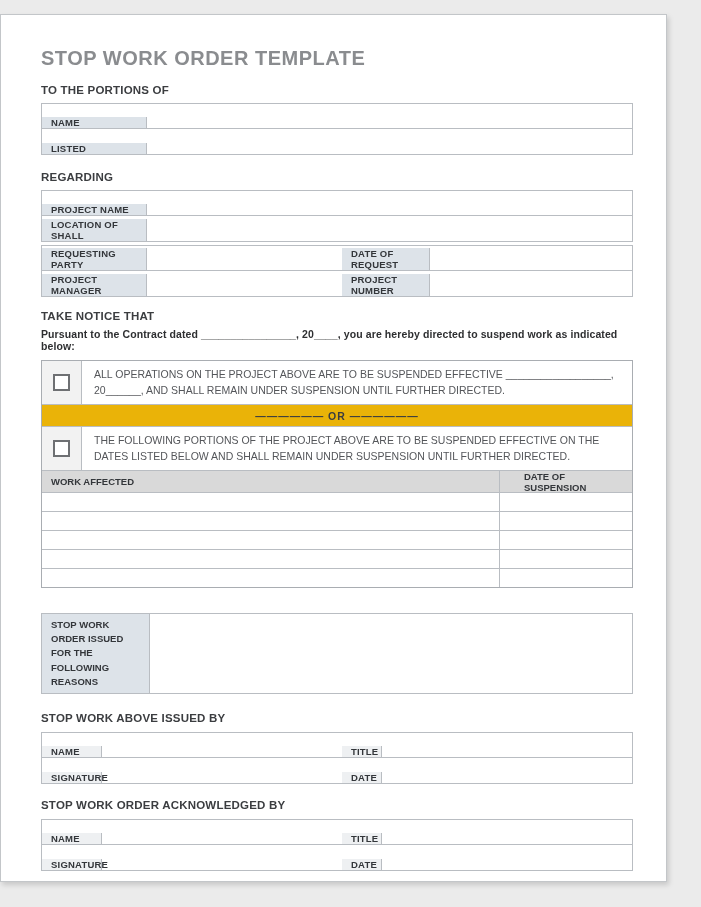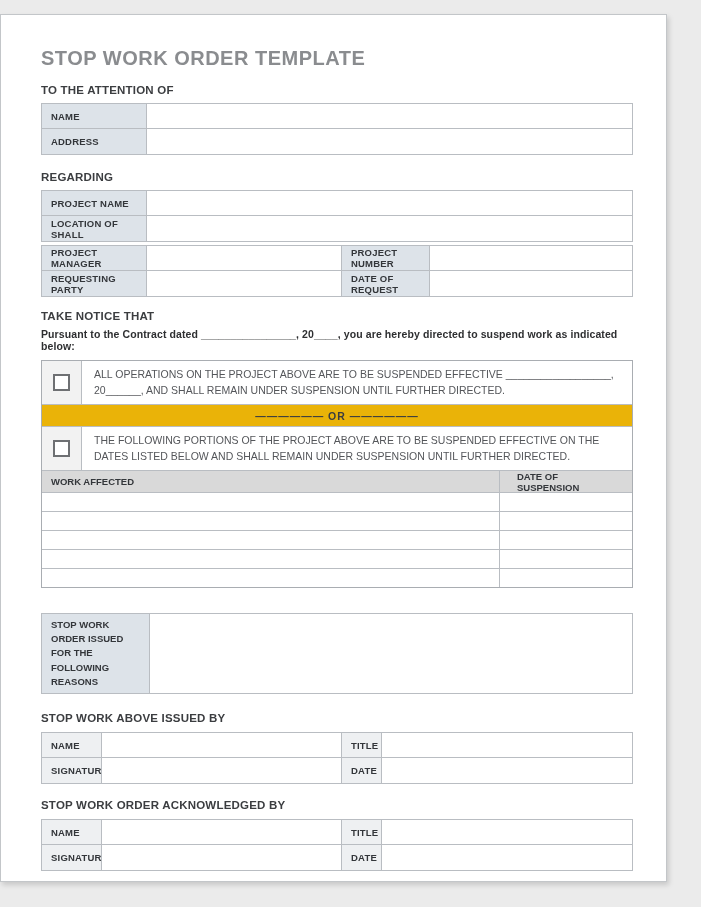--- a/index.html
+++ b/index.html
@@ -13,21 +13,21 @@
   .title{
     font-size:20px;font-weight:bold;color:#8a8c8f;letter-spacing:.5px;
     margin:0 0 14px 0;
   }
   .sec-h{
     font-size:11.5px;font-weight:bold;color:#3b3d40;letter-spacing:.2px;
     margin:0 0 7px 0;
   }
   
   .tbl{border:1px solid #b9bdc2;box-sizing:border-box;}
-  .trow{display:flex;border-bottom:1px solid #b9bdc2;height:25px;box-sizing:border-box;}
+  .trow{display:flex;border-bottom:1px solid #b9bdc2;height:25px;box-sizing:border-box;align-items:flex-end;}
   .trow:last-child{border-bottom:none;}
   .cell{box-sizing:border-box;display:flex;align-items:center;}
   .lbl{
     background:#dde3e9;font-weight:bold;font-size:9.5px;color:#33363a;
     padding:0 9px;letter-spacing:.2px;border-right:1px solid #b9bdc2;
   }
   .lbl.light{background:#eef0f2;}
   .val{flex:1;background:#ffffff;}
   .w105{width:105px;}
   .w195{width:195px;border-right:1px solid #b9bdc2;background:#fff;}
@@ -44,75 +44,75 @@
   }
   
   .notice-box{border:1px solid #a9adb2;box-sizing:border-box;margin-bottom:25px;}
   .opt-row{display:flex;height:44px;border-bottom:1px solid #b9bdc2;box-sizing:border-box;}
   .cb-cell{width:40px;background:#f2f2f2;border-right:1px solid #b9bdc2;display:flex;align-items:center;justify-content:center;box-sizing:border-box;}
   .cb{width:13px;height:13px;border:2px solid #6e7073;background:#fff;}
   .opt-text{flex:1;padding:5px 12px;font-size:10.5px;color:#54565a;line-height:1.45;display:flex;align-items:center;box-sizing:border-box;}
   .or-row{height:22px;background:#eab308;border-bottom:1px solid #b9bdc2;display:flex;align-items:center;justify-content:center;font-size:10.5px;font-weight:bold;color:#3b3d40;letter-spacing:1px;box-sizing:border-box;}
   .wa-head{display:flex;height:21px;background:#d9d9d9;box-sizing:border-box;}
   .wa-h1{flex:1;display:flex;align-items:center;padding:0 9px;font-size:9.5px;font-weight:bold;color:#33363a;box-sizing:border-box;}
-  .wa-h2{width:133px;display:flex;align-items:center;padding:0 17px;font-size:9.5px;font-weight:bold;color:#33363a;border-left:1px solid #b9bdc2;box-sizing:border-box;}
+  .wa-h2{width:133px;display:flex;align-items:center;padding:0 24px;font-size:9.5px;font-weight:bold;color:#33363a;border-left:1px solid #b9bdc2;box-sizing:border-box;}
   .wa-row{display:flex;height:19px;border-top:1px solid #b9bdc2;box-sizing:border-box;}
   .wa-c1{flex:1;background:#fff;}
   .wa-c2{width:133px;border-left:1px solid #b9bdc2;background:#fff;box-sizing:border-box;}
   
   .reasons{display:flex;border:1px solid #b9bdc2;height:81px;box-sizing:border-box;margin-bottom:18px;}
   .reasons-label{
     width:108px;background:#dde3e9;border-right:1px solid #b9bdc2;
     padding:19px 9px;display:flex;align-items:center;
     font-size:9.5px;font-weight:bold;color:#33363a;line-height:1.5;box-sizing:border-box;
   }
   .reasons-val{flex:1;background:#fff;}
 </style>
 </head>
 <body>
 
 <div class="canvas">
   <div class="page">
 
     <h1 class="title">STOP WORK ORDER TEMPLATE</h1>
 
-    <div class="sec-h">TO THE ATTENTION OF</div>
+    <div class="sec-h">TO THE PORTIONS OF</div>
     <div class="tbl mb16">
       <div class="trow">
         <div class="cell lbl w105">NAME</div>
         <div class="cell val"></div>
       </div>
       <div class="trow">
-        <div class="cell lbl w105">ADDRESS</div>
+        <div class="cell lbl w105">LISTED</div>
         <div class="cell val"></div>
       </div>
     </div>
 
     <div class="sec-h">REGARDING</div>
     <div class="tbl mb3">
       <div class="trow">
         <div class="cell lbl w105">PROJECT NAME</div>
         <div class="cell val"></div>
       </div>
       <div class="trow">
         <div class="cell lbl w105">LOCATION OF SHALL</div>
         <div class="cell val"></div>
       </div>
     </div>
     <div class="tbl mb13">
       <div class="trow">
+        <div class="cell lbl w105">REQUESTING PARTY</div>
+        <div class="cell w195"></div>
+        <div class="cell lbl w88">DATE OF REQUEST</div>
+        <div class="cell val"></div>
+      </div>
+      <div class="trow">
         <div class="cell lbl w105">PROJECT MANAGER</div>
         <div class="cell w195"></div>
         <div class="cell lbl w88">PROJECT NUMBER</div>
-        <div class="cell val"></div>
-      </div>
-      <div class="trow">
-        <div class="cell lbl w105">REQUESTING PARTY</div>
-        <div class="cell w195"></div>
-        <div class="cell lbl w88">DATE OF REQUEST</div>
         <div class="cell val"></div>
       </div>
     </div>
 
     <div class="sec-h" style="margin-bottom:6px;">TAKE NOTICE THAT</div>
     <p class="intro">Pursuant to the Contract dated ________________, 20____, you are hereby directed to suspend work as indicated below:</p>
 
     <div class="notice-box">
       <div class="opt-row">
         <div class="cb-cell">

